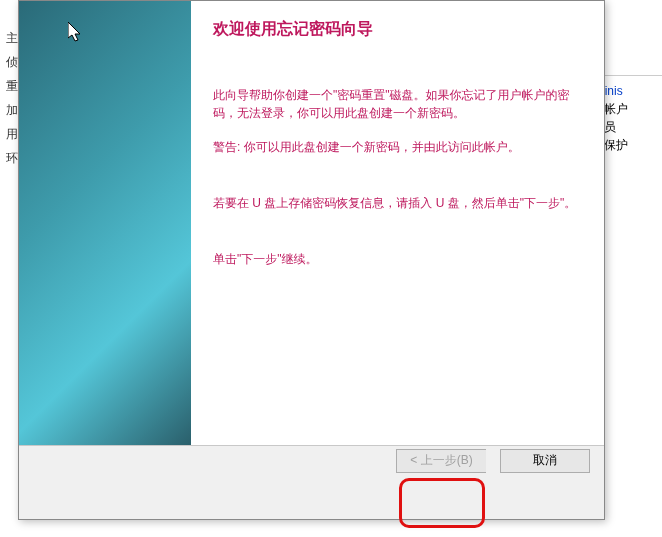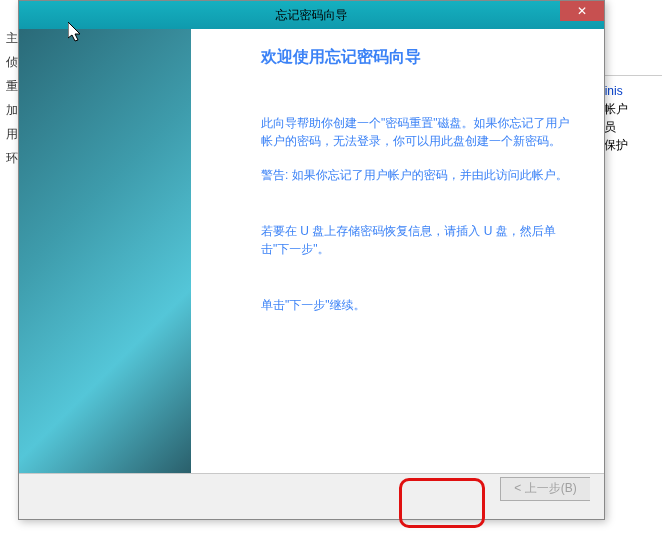--- a/index.html
+++ b/index.html
@@ -77,22 +77,21 @@
       background: #fff;
     }
     .wizard-sidebar {
       width: 172px;
       height: 100%;
       background: linear-gradient(135deg, #2a6a78 0%, #3e9cac 40%, #54c6d8 70%, #2a5f6b 100%);
     }
     .wizard-content {
       flex: 1;
       padding: 12px 24px 12px 22px;
-      color: #3b82f6;
-      margin-left: 48px;
+      color: #be185d;
     }
     .wizard-heading {
       font-size: 16px;
       font-weight: bold;
       margin-top: 6px;
       margin-bottom: 46px;
     }
     .wizard-para {
       font-size: 12px;
       line-height: 18px;
@@ -158,42 +157,37 @@
 
 <div class="right-side-panel">
   <div class="top-border"></div>
   <div class="admin-link">Adminis</div>
   <div>本地帐户</div>
   <div>管理员</div>
   <div>密码保护</div>
 </div>
 
 <div class="wizard-window">
-  <div class="titlebar">
-    <span class="titlebar-title">忘记密码向导</span>
-    <div class="close-btn">
-      <span>✕</span>
-    </div>
-  </div>
 
   <div class="wizard-body">
     <div class="wizard-sidebar"></div>
     <div class="wizard-content">
       <div class="wizard-heading">欢迎使用忘记密码向导</div>
       <div class="wizard-para">此向导帮助你创建一个"密码重置"磁盘。如果你忘记了用户帐户的密码，无法登录，你可以用此盘创建一个新密码。</div>
-      <div class="wizard-para gap-med">警告: 如果你忘记了用户帐户的密码，并由此访问此帐户。</div>
+      <div class="wizard-para gap-med">警告: 你可以用此盘创建一个新密码，并由此访问此帐户。</div>
       <div class="wizard-para gap-med">若要在 U 盘上存储密码恢复信息，请插入 U 盘，然后单击"下一步"。</div>
       <div class="wizard-para">单击"下一步"继续。</div>
     </div>
   </div>
 
   <div class="wizard-footer">
     <div class="btn-group">
       <button class="wiz-btn" disabled="">&lt; 上一步(B)</button>
     </div>
+    <button class="wiz-btn cancel-gap">取消</button>
   </div>
 </div>
 
 <div class="highlight-box"></div>
 
 <svg class="cursor-arrow" width="18" height="22">
   <polygon points="0,0 0,16 4,13 7,19 10,18 7,12 12,12" fill="#fff" stroke="#000" stroke-width="1"></polygon>
 </svg>
 
 </body></html>

